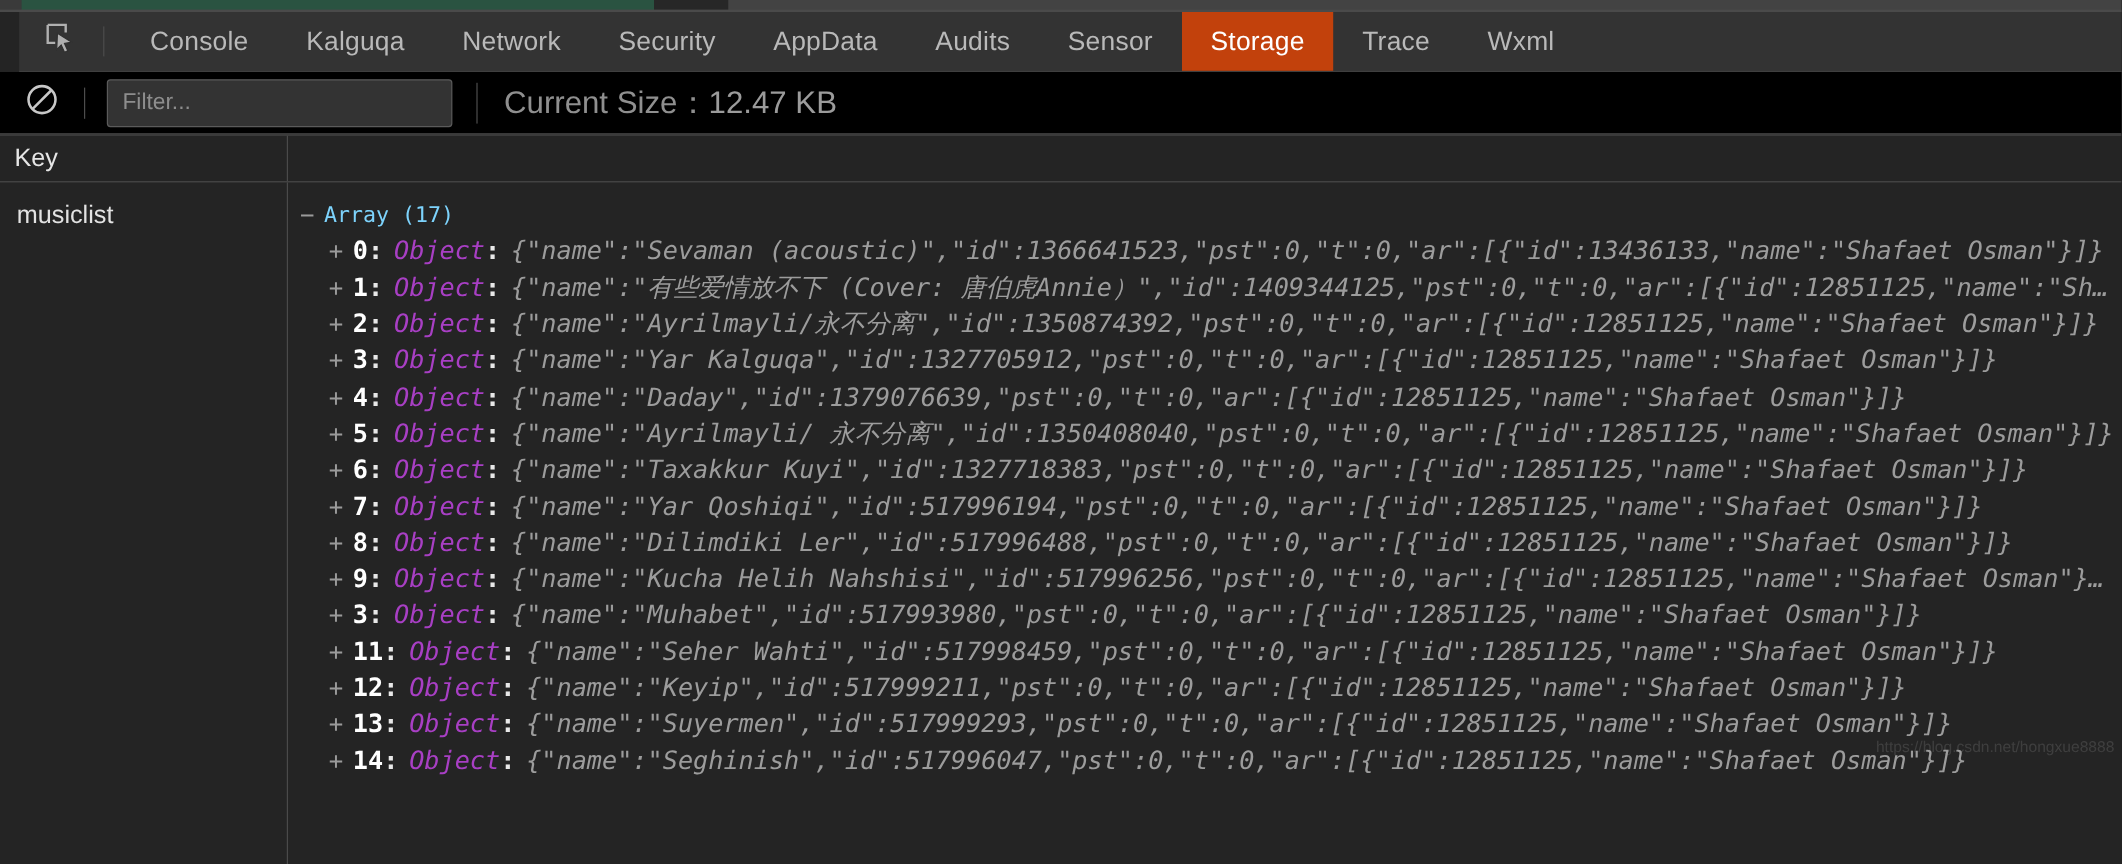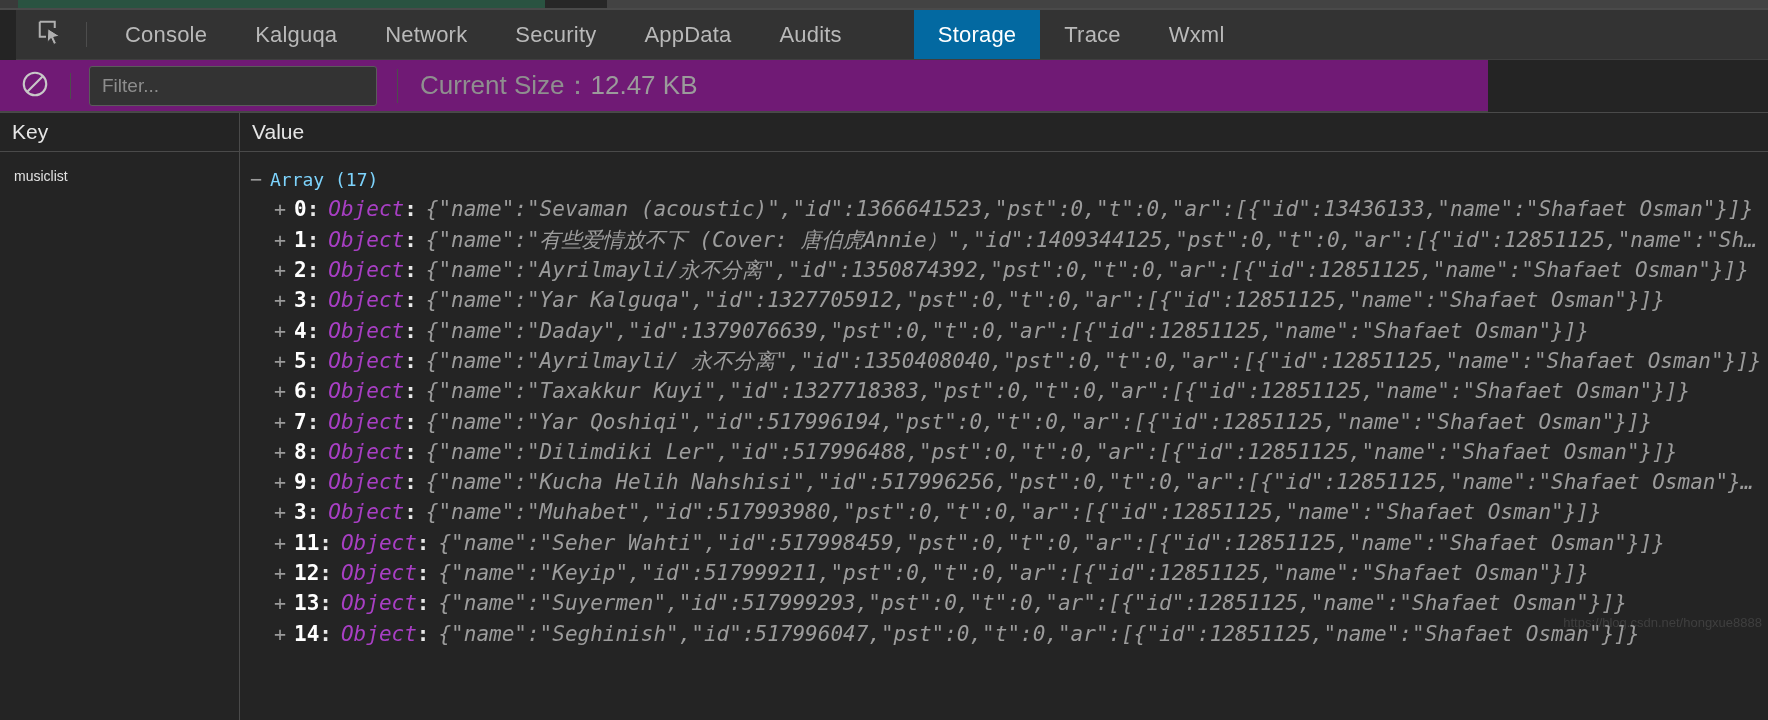--- a/index.html
+++ b/index.html
@@ -28,26 +28,26 @@
     width: 70px; display: flex; align-items: center; justify-content: center;
     cursor: pointer;
   }
   .tab-sep { width: 1px; background: #4d4d4d; margin: 12px 0; }
   .tabs { display: flex; align-items: stretch; margin-left: 14px; }
   .tab {
     display: flex; align-items: center; padding: 0 24px;
     color: #b9b9b9; font-size: 22px; letter-spacing: .2px; cursor: pointer;
     white-space: nowrap;
   }
-  .tab.active { background: #0369a1; color: #ffffff; margin-left: 48px; }
+  .tab.active { background: #c2410c; color: #ffffff; }
 
   
   .toolbar {
-    position: absolute; left: 0; top: 60px; width: 1488px; height: 52px;
-    background: #701a75; display: flex; align-items: center;
+    position: absolute; left: 0; top: 60px; width: 1768px; height: 52px;
+    background: #000000; display: flex; align-items: center;
     border-bottom: 1px solid #464646;
   }
   .clear-btn { width: 70px; display: flex; align-items: center; justify-content: center; cursor: pointer; }
   .tool-sep { width: 1px; height: 26px; background: #4d4d4d; }
   .filter-wrap { margin-left: 18px; }
   .filter-input {
     width: 288px; height: 40px; background: #333333;
     border: 1px solid #5b5b5b; border-radius: 3px;
     color: #d5d5d5; font-size: 19px; padding: 0 12px;
     font-family: "Liberation Sans", sans-serif; outline: none;
@@ -64,21 +64,21 @@
     display: flex; align-items: center; color: #e6e6e6; font-size: 21px; padding-left: 12px;
   }
   .th.key { width: 240px; border-right: 1px solid #4a4a4a; }
   .th.value { flex: 1; }
 
   .tbody { display: flex; height: 568px; }
   .col-key {
     width: 240px; border-right: 1px solid #4a4a4a;
     padding-top: 16px; padding-left: 14px;
   }
-  .key-cell { color: #e2e2e2; font-size: 14px; }
+  .key-cell { color: #e2e2e2; font-size: 21px; }
   .col-value { flex: 1; overflow: hidden; position: relative; }
 
   .tree { padding-top: 12px; font-family: "DejaVu Sans Mono", monospace; }
   .tree-row {
     height: 30.3px; display: flex; align-items: center;
     white-space: nowrap; overflow: hidden;
   }
   .tree-root { padding-left: 10px; }
   .tree-child { padding-left: 34px; }
 
@@ -138,20 +138,23 @@
         </div>
       <div class="tab">
           <span>Security</span>
         </div>
       <div class="tab">
           <span>AppData</span>
         </div>
       <div class="tab">
           <span>Audits</span>
         </div>
+      <div class="tab">
+          <span>Sensor</span>
+        </div>
       <div class="tab active">
           <span>Storage</span>
         </div>
       <div class="tab">
           <span>Trace</span>
         </div>
       <div class="tab">
           <span>Wxml</span>
         </div>
     </div>
@@ -172,21 +175,20 @@
     </div>
     <div class="sep2"></div>
     <div class="cursize">
       <span>Current Size：</span><span class="val">12.47 KB</span>
     </div>
   </div>
 
   <div class="table">
     <div class="thead">
       <div class="th key">Key</div>
-      <div class="th value">Value</div>
     </div>
     <div class="tbody">
       <div class="col-key">
         <div class="key-cell">musiclist</div>
       </div>
       <div class="col-value">
         <div class="tree" id="tree">
             <div class="tree-row tree-root">
               <span class="twisty">−</span>
               <span class="arrtype">Array (17)</span>

